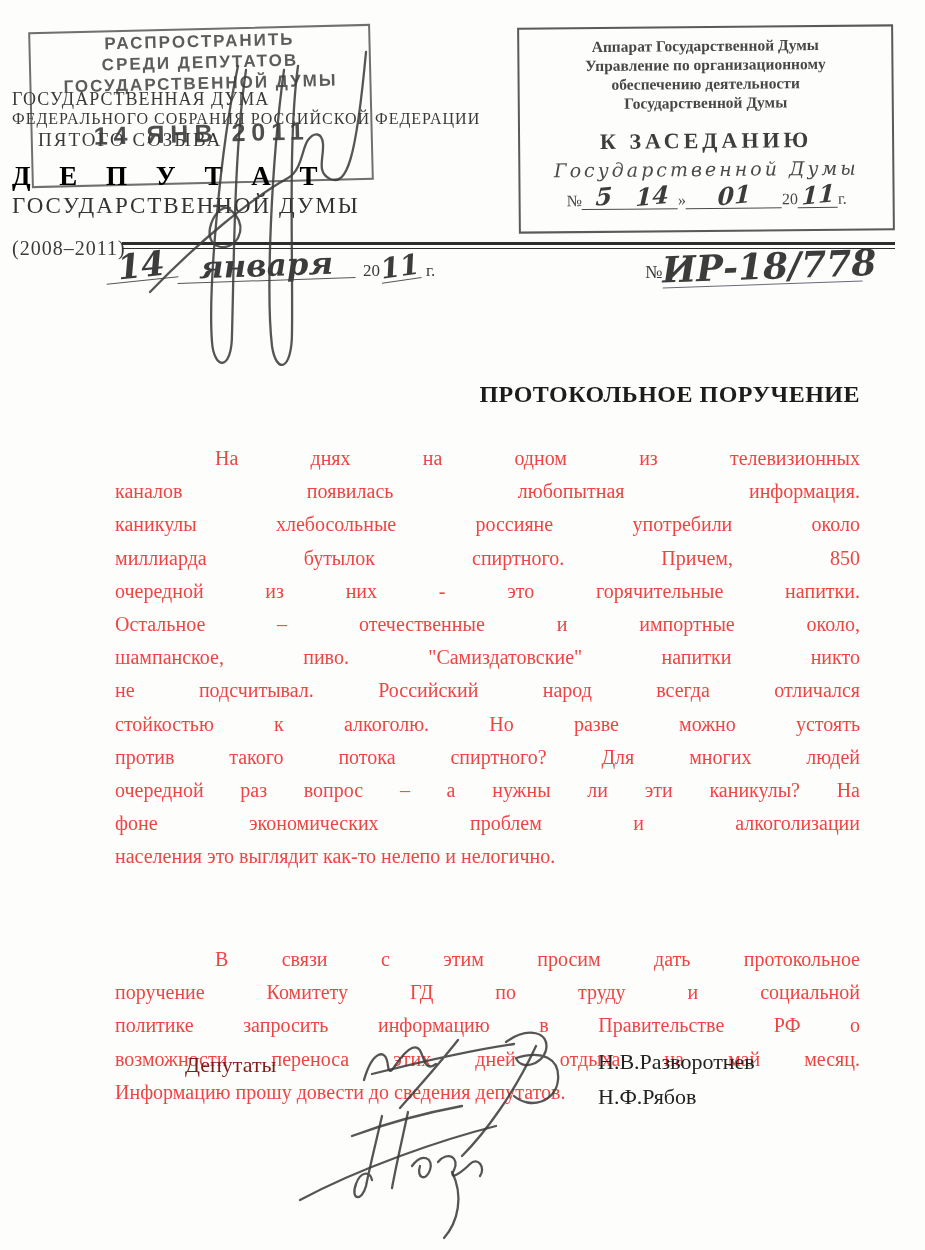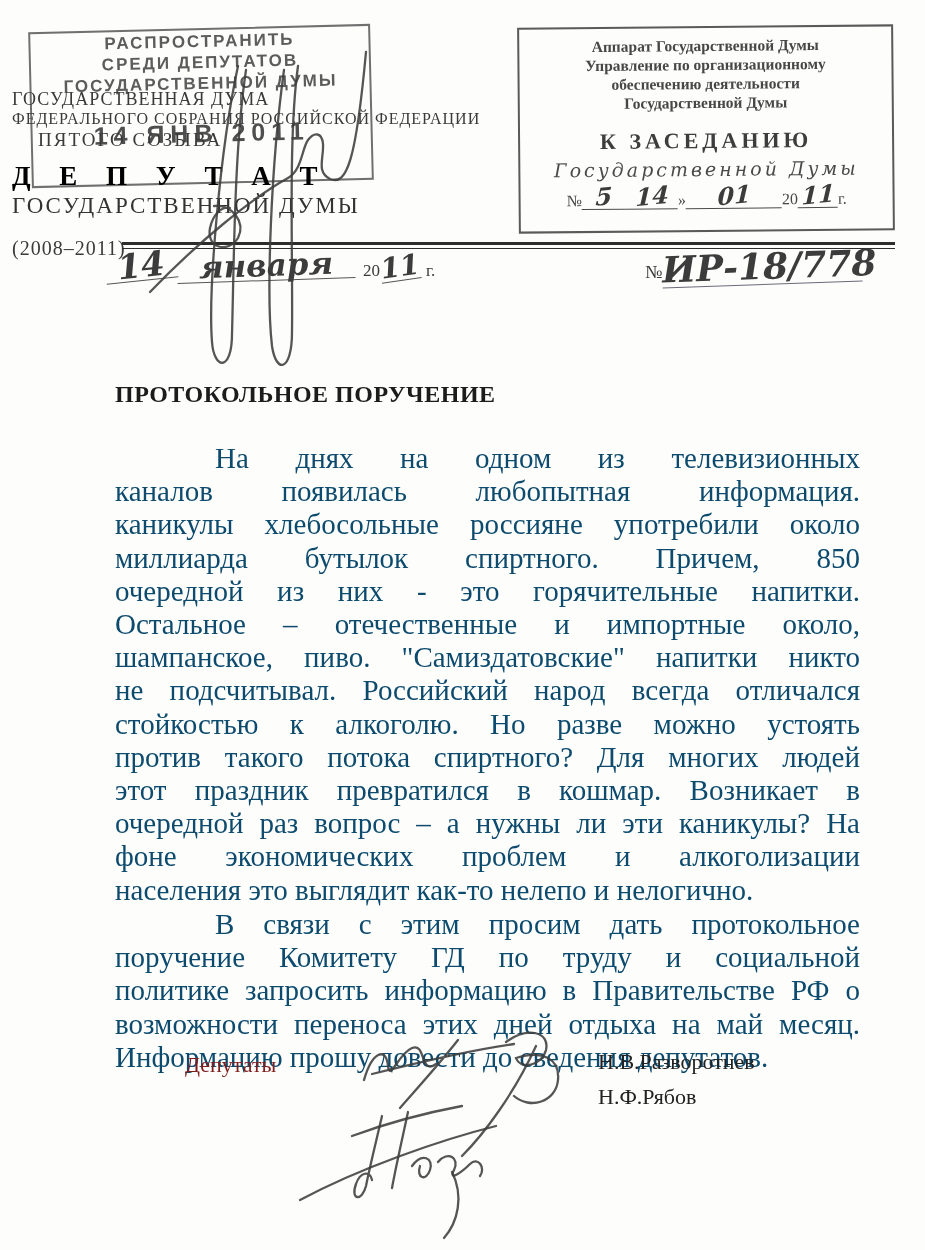--- a/index.html
+++ b/index.html
@@ -70,25 +70,25 @@
   .dl-day { width:72px; font-size:34px; line-height:30px; transform:rotate(-6deg); }
   .dl-month { width:178px; font-size:31px; line-height:30px; transform:rotate(-2deg); }
   .dl-20 { margin-left:8px; }
   .dl-year { width:40px; font-size:28px; line-height:26px; transform:rotate(-8deg); }
   .dl-g { margin-left:6px; }
   .numline { position:absolute; left:645px; top:248px; display:flex; align-items:flex-end; font-size:18px; color:#3a3a3a; }
   .nl-no { padding-bottom:2px; }
   .nl-val { width:200px; font-size:36px; line-height:36px; border-bottom:1.5px solid #6a6a7a; text-align:center; transform:rotate(-2deg); }
   
   .doc-title {
-    position:absolute; left:115px; top:381px; width:745px; text-align:left;
+    position:absolute; left:115px; top:381px; width:745px; text-align:right;
     font-size:24px; font-weight:bold; letter-spacing:0.5px; color:#1c1c1c;
   }
-  .body-par { position:absolute; left:115px; width:745px; font-size:29px; line-height:33.2px; color:#0c4a6e; }
-  .par1 { top:442px; } .par2 { top:908px; }
+  .body-par { position:absolute; left:115px; width:745px; font-size:20px; line-height:33.2px; color:#ef4444; }
+  .par1 { top:442px; } .par2 { top:943px; }
   .body-par div { text-align:justify; text-align-last:justify; }
   .body-par div:first-child { text-indent:100px; }
   .body-par div:last-child { text-align-last:left; }
   
   .sig-label { position:absolute; left:185px; top:1052px; font-size:22px; color:#7f1d1d; }
   .sig-names { position:absolute; left:598px; top:1044px; font-size:22px; line-height:35px; color:#222; }
   .scribbles { position:absolute; left:0; top:0; width:925px; height:1250px; pointer-events:none; }
   .scribbles path { fill:none; stroke:#3d3d3d; stroke-width:2.3; stroke-linecap:round; opacity:0.88; }
 </style>
 </head>
@@ -155,21 +155,20 @@
       <div>На днях на одном из телевизионных</div>
       <div>каналов появилась любопытная информация.</div>
       <div>каникулы хлебосольные россияне употребили около</div>
       <div>миллиарда бутылок спиртного. Причем, 850</div>
       <div>очередной из них - это горячительные напитки.</div>
       <div>Остальное – отечественные и импортные около,</div>
       <div>шампанское, пиво. "Самиздатовские" напитки никто</div>
       <div>не подсчитывал. Российский народ всегда отличался</div>
       <div>стойкостью к алкоголю. Но разве можно устоять</div>
       <div>против такого потока спиртного? Для многих людей</div>
-      <div>этот праздник превратился в кошмар. Возникает в</div>
       <div>очередной раз вопрос – а нужны ли эти каникулы? На</div>
       <div>фоне экономических проблем и алкоголизации</div>
       <div>населения это выглядит как-то нелепо и нелогично.</div>
     </div>
   <div class="body-par par2">
       <div>В связи с этим просим дать протокольное</div>
       <div>поручение Комитету ГД по труду и социальной</div>
       <div>политике запросить информацию в Правительстве РФ о</div>
       <div>возможности переноса этих дней отдыха на май месяц.</div>
       <div>Информацию прошу довести до сведения депутатов.</div>

